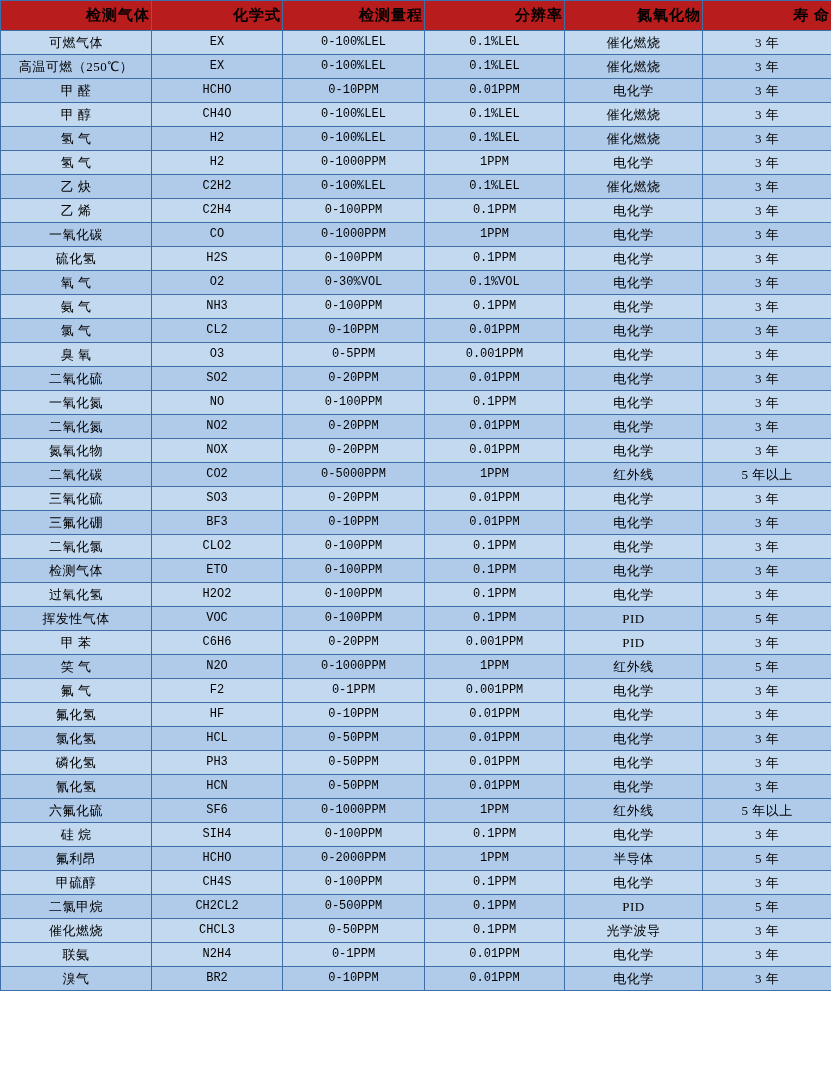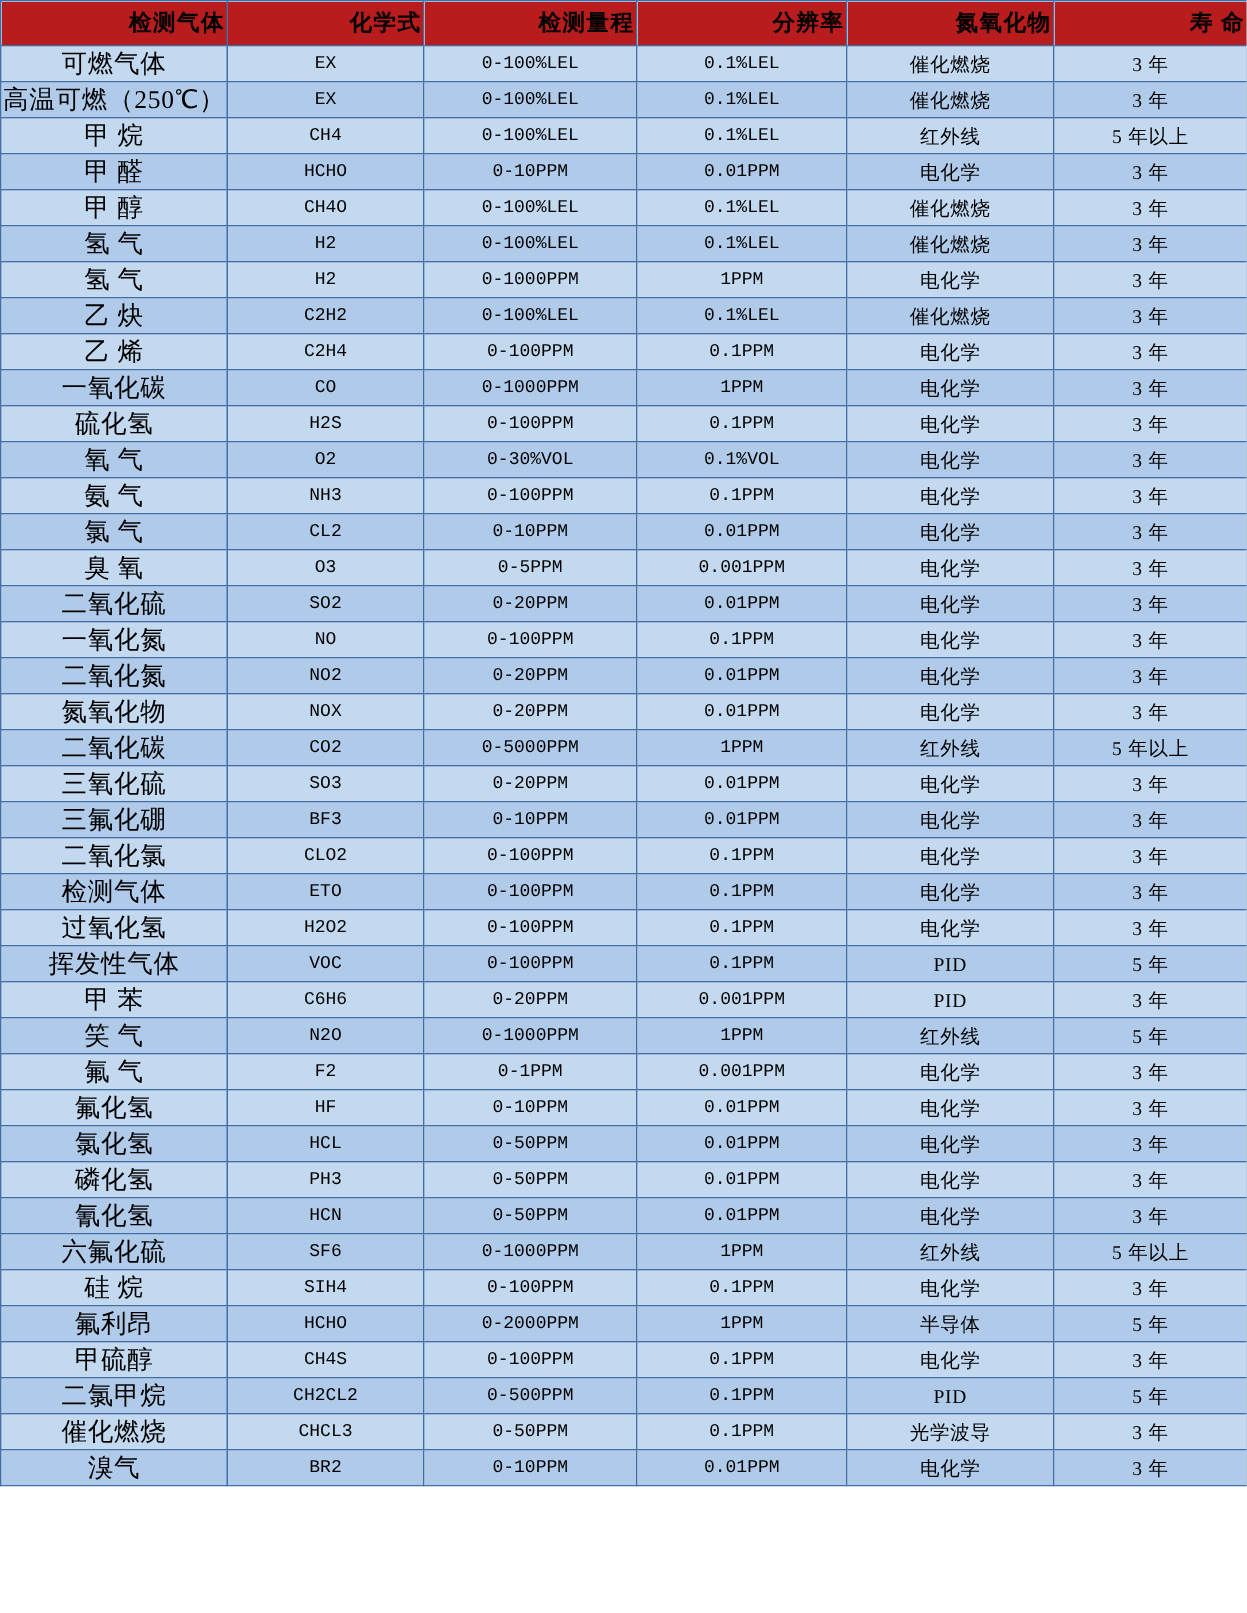--- a/index.html
+++ b/index.html
@@ -48,21 +48,21 @@
     font-weight: normal;
   }
   table.gas-table tbody tr.odd td {
     background: #c3d9f0;
   }
   table.gas-table tbody tr.even td {
     background: #b0cbea;
   }
   table.gas-table tbody td.col-name {
     font-family: "Liberation Serif", serif;
-    font-size: 17px;
+    font-size: 13px;
     letter-spacing: 0.5px;
   }
   table.gas-table tbody td.col-formula,
   table.gas-table tbody td.col-range,
   table.gas-table tbody td.col-res {
     font-family: "Liberation Mono", monospace;
     font-size: 12px;
     letter-spacing: 0px;
   }
   table.gas-table tbody td.col-tech,
@@ -104,28 +104,20 @@
         <td class="col-life">3 年</td>
       </tr>
       <tr class="even">
         <td class="col-name">高温可燃（250℃）</td>
         <td class="col-formula">EX</td>
         <td class="col-range">0-100%LEL</td>
         <td class="col-res">0.1%LEL</td>
         <td class="col-tech">催化燃烧</td>
         <td class="col-life">3 年</td>
       </tr>
-      <tr class="odd">
-        <td class="col-name">甲 烷</td>
-        <td class="col-formula">CH4</td>
-        <td class="col-range">0-100%LEL</td>
-        <td class="col-res">0.1%LEL</td>
-        <td class="col-tech">红外线</td>
-        <td class="col-life">5 年以上</td>
-      </tr>
       <tr class="even">
         <td class="col-name">甲 醛</td>
         <td class="col-formula">HCHO</td>
         <td class="col-range">0-10PPM</td>
         <td class="col-res">0.01PPM</td>
         <td class="col-tech">电化学</td>
         <td class="col-life">3 年</td>
       </tr>
       <tr class="odd">
         <td class="col-name">甲 醇</td>
@@ -400,20 +392,28 @@
         <td class="col-life">5 年</td>
       </tr>
       <tr class="odd">
         <td class="col-name">催化燃烧</td>
         <td class="col-formula">CHCL3</td>
         <td class="col-range">0-50PPM</td>
         <td class="col-res">0.1PPM</td>
         <td class="col-tech">光学波导</td>
         <td class="col-life">3 年</td>
       </tr>
+      <tr class="odd">
+        <td class="col-name">联氨</td>
+        <td class="col-formula">N2H4</td>
+        <td class="col-range">0-1PPM</td>
+        <td class="col-res">0.01PPM</td>
+        <td class="col-tech">电化学</td>
+        <td class="col-life">3 年</td>
+      </tr>
       <tr class="even">
         <td class="col-name">溴气</td>
         <td class="col-formula">BR2</td>
         <td class="col-range">0-10PPM</td>
         <td class="col-res">0.01PPM</td>
         <td class="col-tech">电化学</td>
         <td class="col-life">3 年</td>
       </tr>
     </tbody>
 </table>

